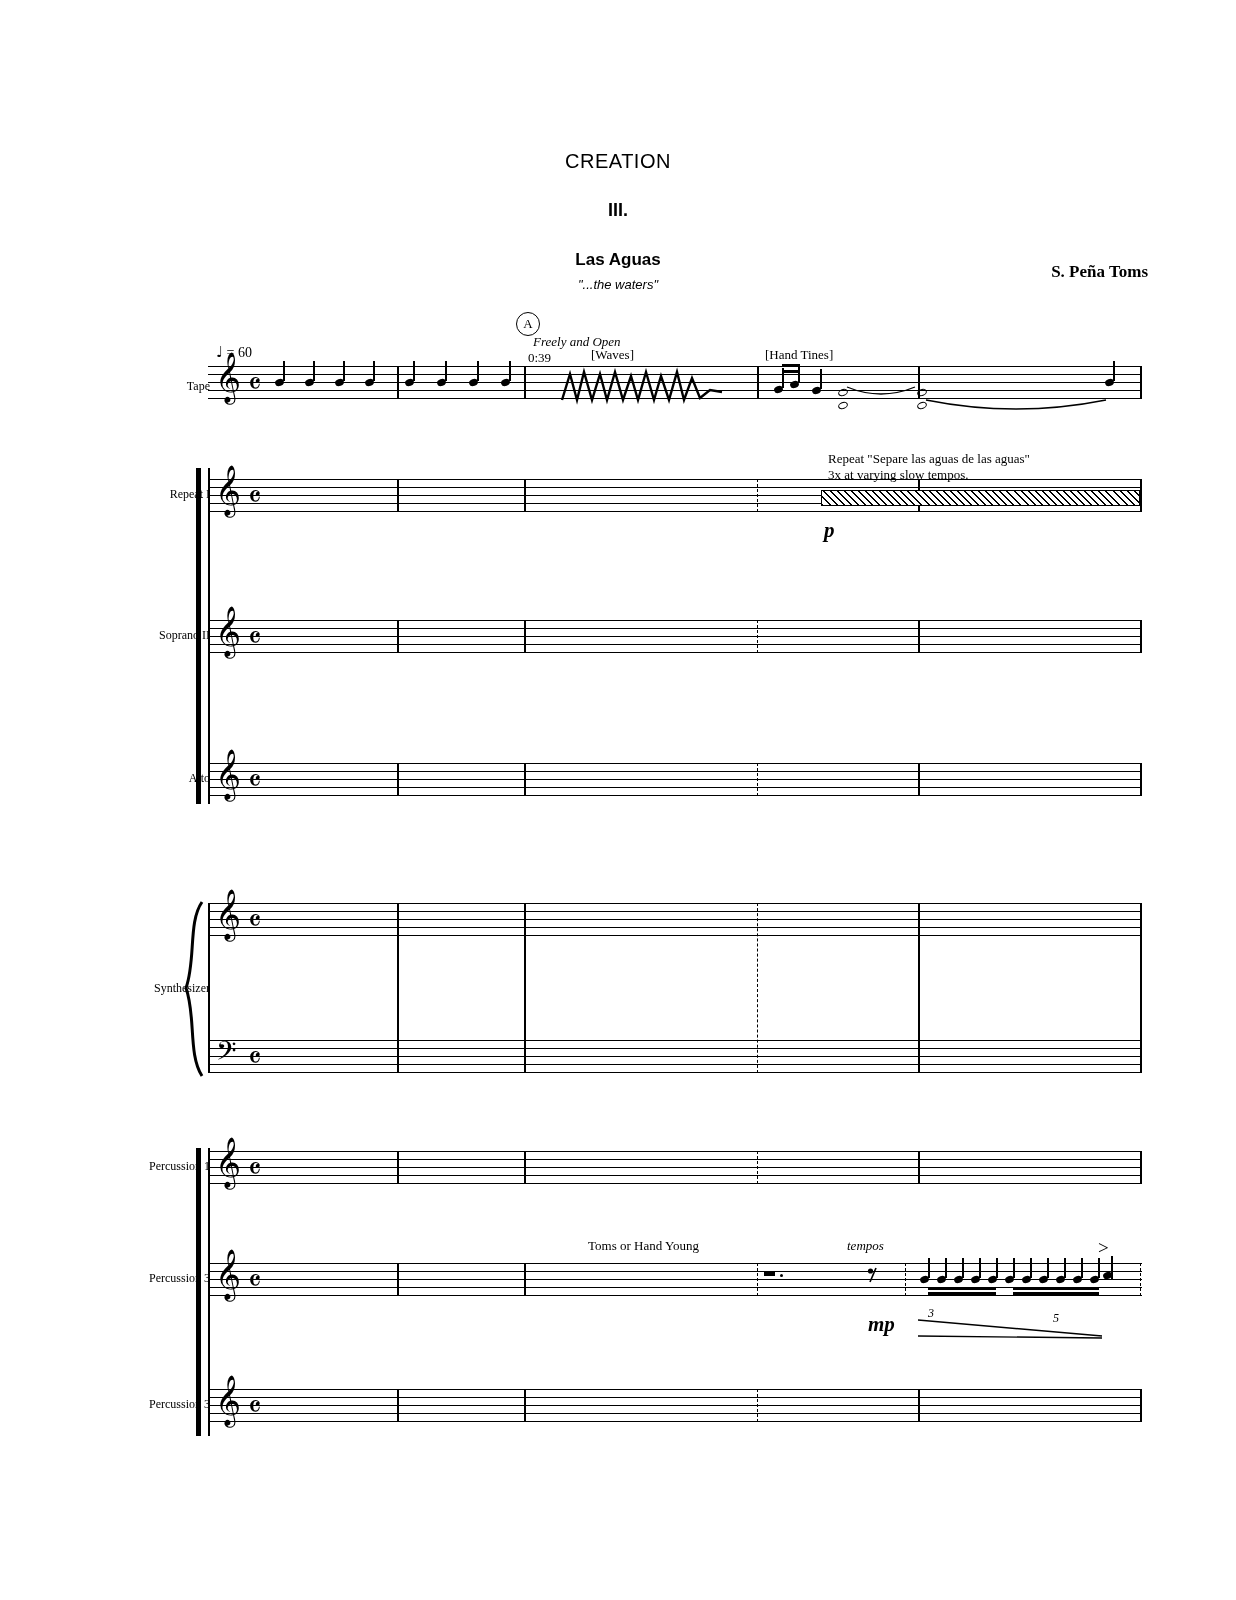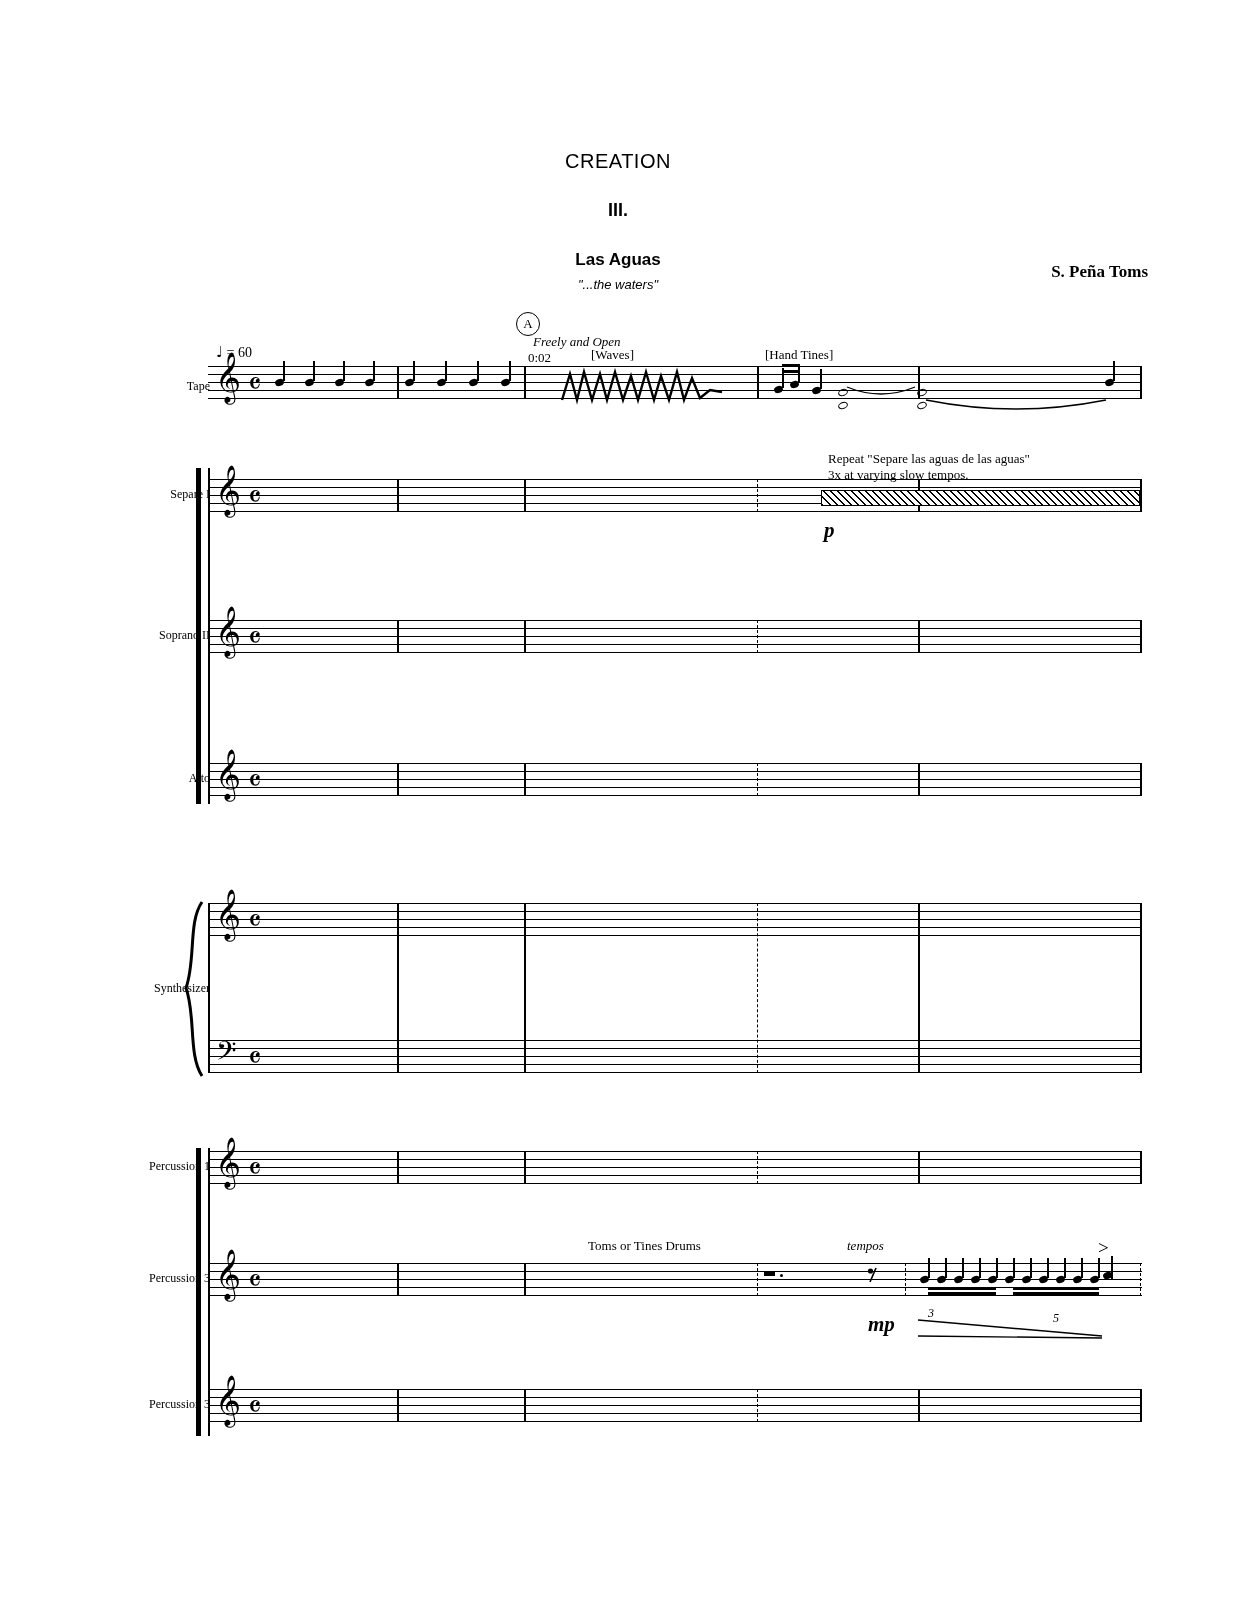--- a/index.html
+++ b/index.html
@@ -284,21 +284,21 @@
 <div class="nh" style="top:379px; left:405px;"></div>
 <div class="stem" style="top:361px; left:413px; height:20px;"></div>
 <div class="nh" style="top:379px; left:437px;"></div>
 <div class="stem" style="top:361px; left:445px; height:20px;"></div>
 <div class="nh" style="top:379px; left:469px;"></div>
 <div class="stem" style="top:361px; left:477px; height:20px;"></div>
 <div class="nh" style="top:379px; left:501px;"></div>
 <div class="stem" style="top:361px; left:509px; height:20px;"></div>
 
 <div class="mark italic" style="top:334px; left:533px;text-align:right;">Freely and Open</div>
-<div class="mark" style="top:350px; left:528px;">0:02</div>
+<div class="mark" style="top:350px; left:528px;">0:39</div>
 <div class="mark" style="top:347px; left:591px;">[Waves]</div>
 <div class="mark" style="top:347px; left:765px;">[Hand Tines]</div>
 
 <svg class="squiggle" style="top:360px; left:560px;" width="170" height="46">
   <polyline points="2,40 10,14 17,40 24,12 32,40 40,14 47,40 55,12 63,40 71,16 78,40 86,12 94,40 101,16 109,40 117,12 124,40 132,18 140,38 150,30 162,32" fill="none" stroke="#000" stroke-width="2.4"></polyline>
 </svg>
 
 <div class="nh" style="top:386px; left:774px;"></div>
 <div class="stem" style="top:368px; left:782px; height:20px;"></div>
 <div class="nh" style="top:381px; left:790px;"></div>
@@ -318,21 +318,21 @@
 <svg class="squiggle" style="top:383px; left:845px;" width="72" height="22">
   <path d="M2,4 Q36,18 70,4" fill="none" stroke="#000" stroke-width="1.3"></path>
 </svg>
 <svg class="squiggle" style="top:396px; left:924px;" width="184" height="24">
   <path d="M2,4 Q92,22 182,4" fill="none" stroke="#000" stroke-width="1.3"></path>
 </svg>
 
 <div class="group-bracket" style="top:468px; height:336px;"></div>
 <div class="sysline" style="top:468px; height:336px;"></div>
 
-<div class="inst-label" style="top:487px; left:40px; width:170px;">Separe I</div>
+<div class="inst-label" style="top:487px; left:40px; width:170px;">Repeat I</div>
 <div class="staff" style="top:479px;">
   <div class="ln"></div>
   <div class="ln"></div>
   <div class="ln"></div>
   <div class="ln"></div>
   <div class="ln"></div>
 </div>
 <div class="clef treble" style="top:468px; left:215px;">𝄞</div>
 <div class="timesig" style="top:482px; left:248px;">𝄴</div>
 <div class="barline" style="top:479px; left:397px; height:33px;"></div>
@@ -438,21 +438,21 @@
   <div class="ln"></div>
 </div>
 <div class="clef treble" style="top:1252px; left:215px;">𝄞</div>
 <div class="timesig" style="top:1266px; left:248px;">𝄴</div>
 <div class="barline" style="top:1263px; left:397px; height:33px;"></div>
 <div class="barline" style="top:1263px; left:524px; height:33px;"></div>
 <div class="barline dashed" style="top:1263px; left:757px; height:33px;"></div>
 <div class="barline dashed" style="top:1263px; left:905px; height:33px;"></div>
 <div class="barline dashed" style="top:1263px; left:1140px; height:33px;"></div>
 
-<div class="mark" style="top:1238px; left:588px;">Toms or Tines Drums</div>
+<div class="mark" style="top:1238px; left:588px;">Toms or Hand Young</div>
 <div class="mark italic" style="top:1238px; left:847px;">tempos</div>
 <div class="dyn" style="top:1312px; left:868px;">mp</div>
 <div class="accent" style="top:1238px; left:1098px;">&gt;</div>
 <div class="tuplet" style="top:1306px; left:928px;">3</div>
 <div class="tuplet" style="top:1311px; left:1053px;">5</div>
 
 <div style="position:absolute; top:1272px; left:764px; width:11px; height:4px; background:#000;"></div>
 <div style="position:absolute; top:1274px; left:780px; width:3px; height:3px; background:#000; border-radius:50%;"></div>
 
 <svg class="squiggle" style="top:1266px; left:866px;" width="14" height="20">

